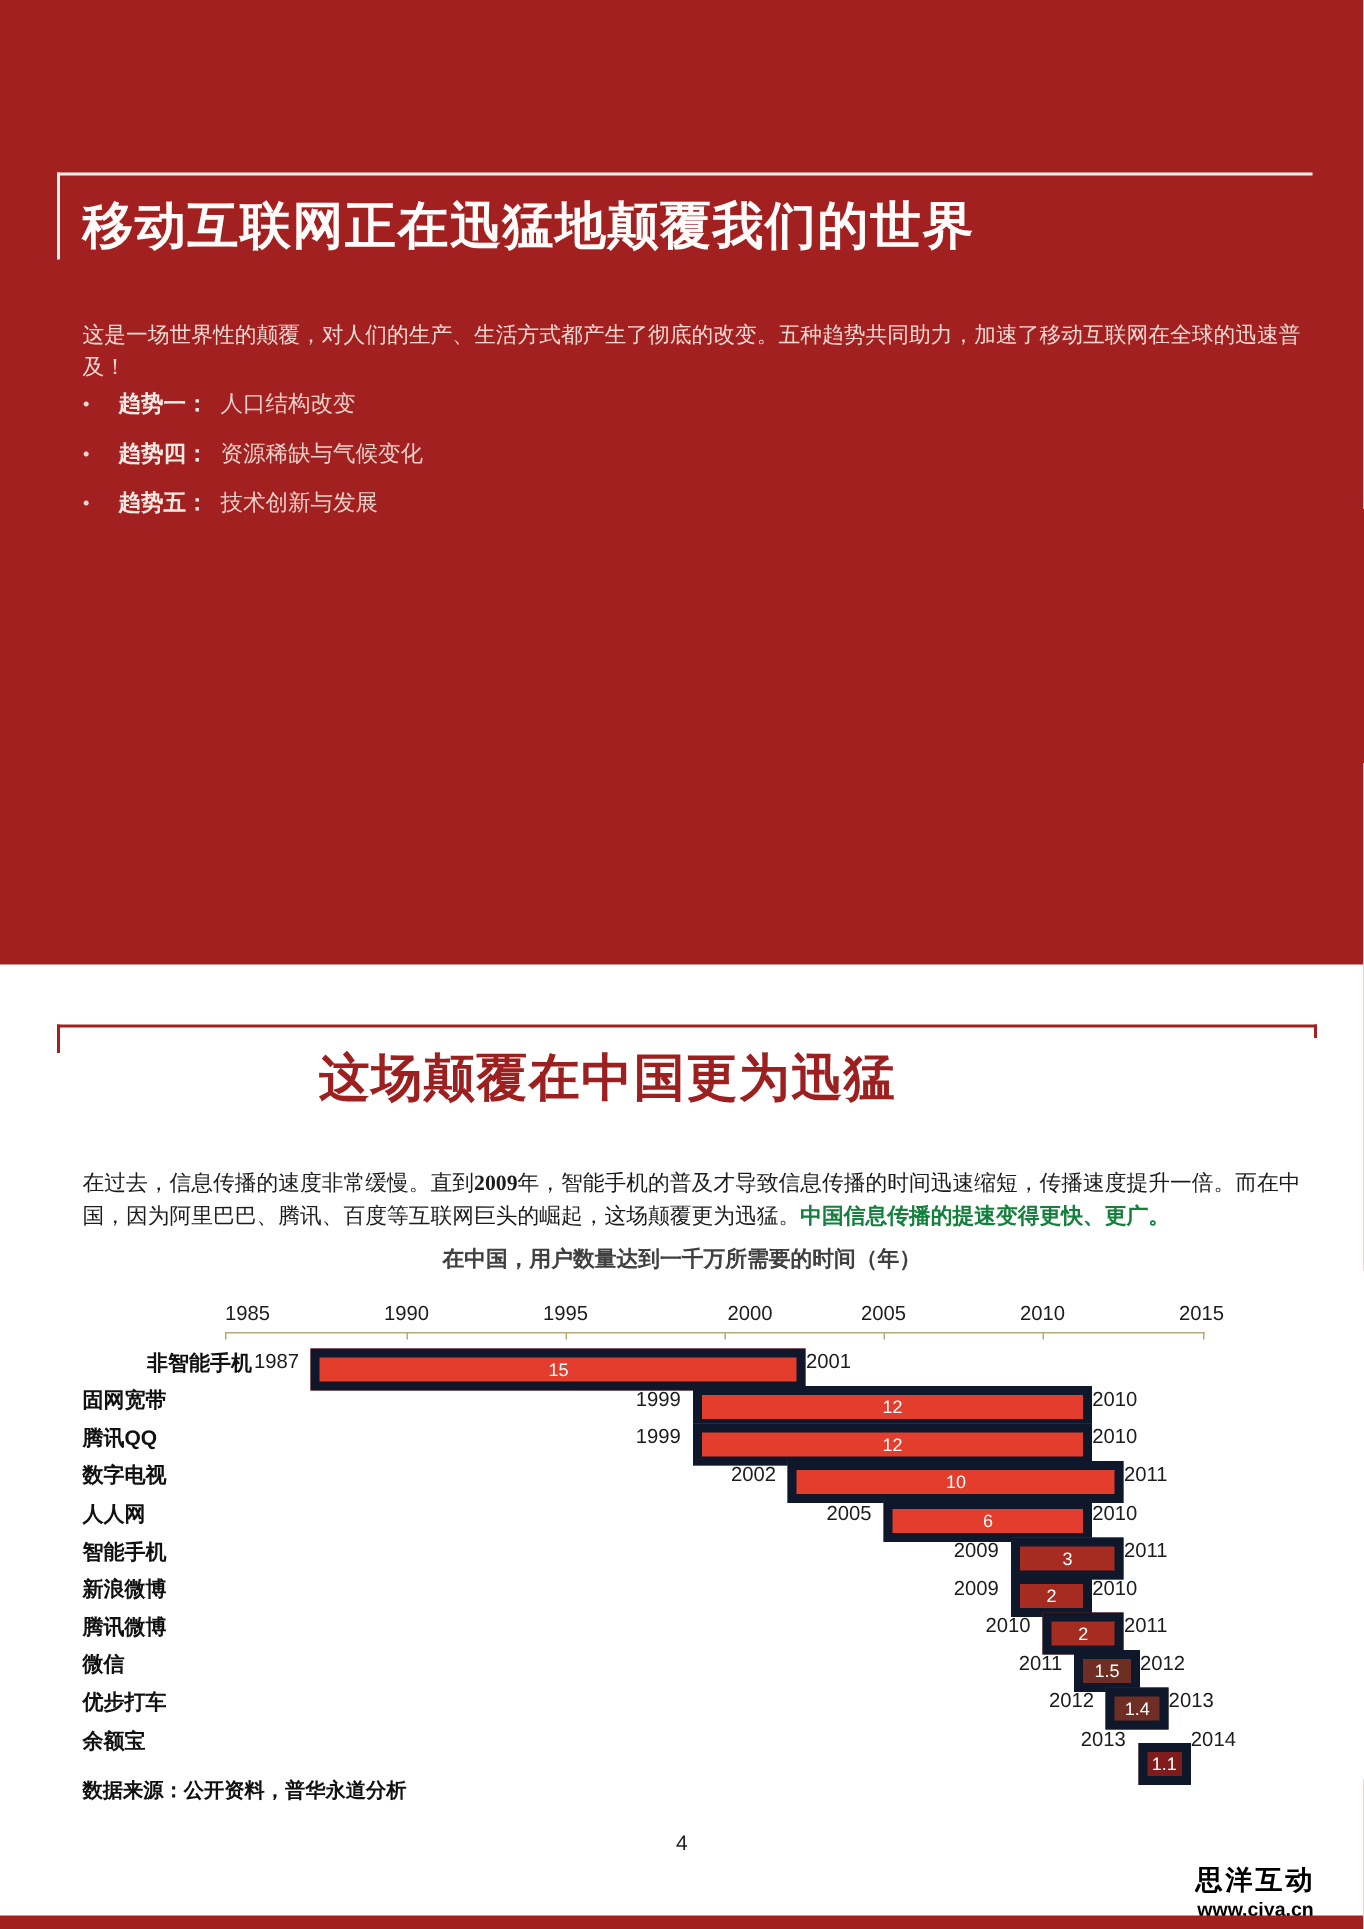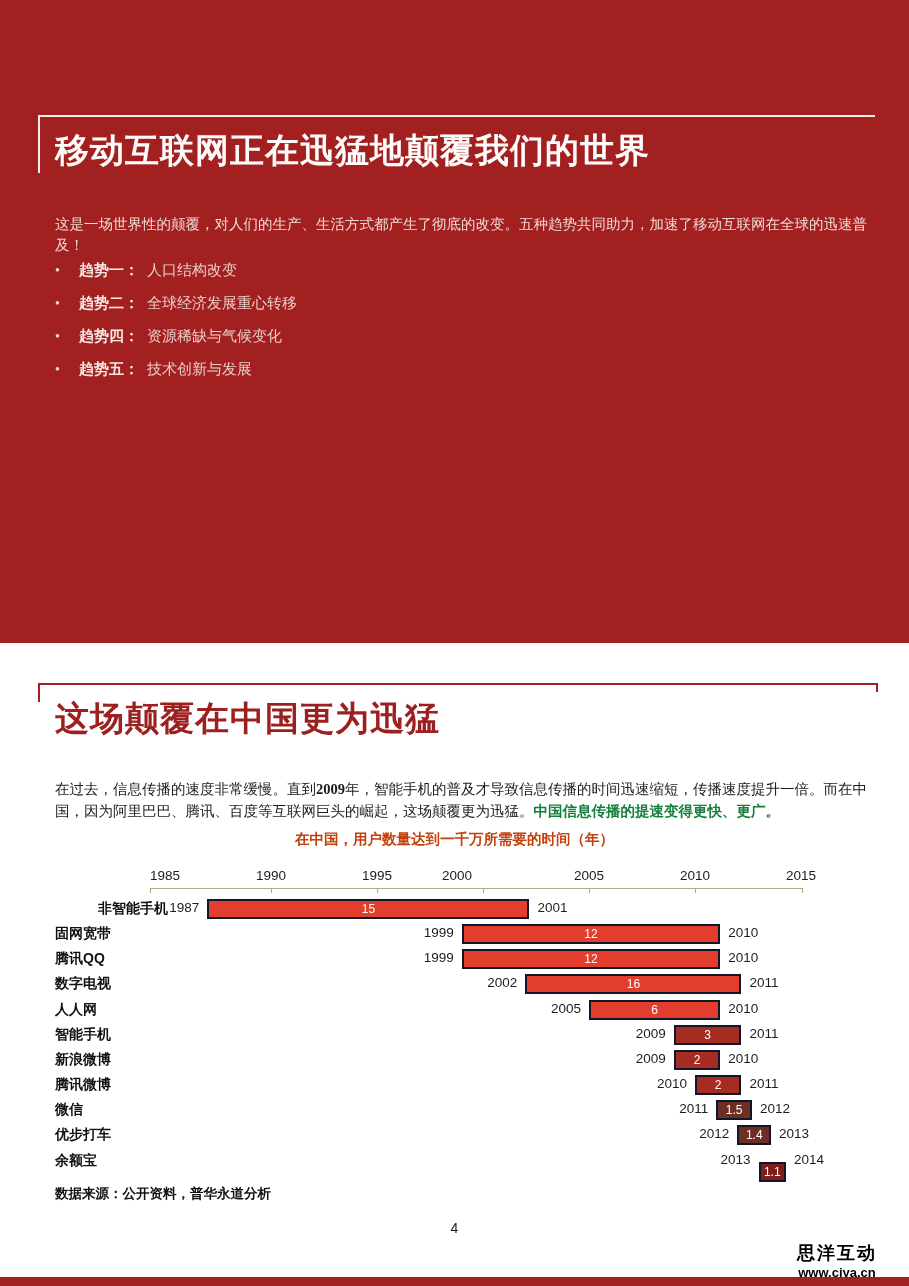--- a/index.html
+++ b/index.html
@@ -30,39 +30,39 @@
   .bullet-row .dot{display:inline-block;width:24px;color:#eed9d3;font-size:14px;}
   .bullet-row .bl{font-weight:bold;color:#f6e9e4;font-size:15px;}
   .bullet-row .bt{color:#e9cfc8;font-size:15px;margin-left:8px;}
   
   .sec2-rule-h{position:absolute;left:38px;top:683px;width:840px;height:2px;background:#a32020;}
   .sec2-rule-v{position:absolute;left:38px;top:683px;width:2px;height:19px;background:#a32020;}
   .sec2-rule-r{position:absolute;left:876px;top:683px;width:2px;height:9px;background:#a32020;}
   .sec2-title{
     position:absolute;left:55px;top:696px;width:700px;
     font-family:"Liberation Serif","DejaVu Serif",serif;
-    font-size:34px;font-weight:bold;color:#9c2020;letter-spacing:1px;
+    font-size:34px;font-weight:bold;color:#9c2020;letter-spacing:1px;text-align:center;
   }
   .sec2-para{
     position:absolute;left:55px;top:778px;width:832px;
     font-family:"Liberation Serif","DejaVu Serif",serif;
     font-size:14.5px;line-height:22px;color:#1c1c1c;
   }
   .sec2-para .year-bold{font-weight:bold;}
   .sec2-para .highlight{font-weight:bold;color:#15803d;}
   
   .chart-title{
     position:absolute;left:0;top:830px;width:909px;text-align:center;
-    font-size:14.5px;font-weight:bold;color:#c2410c;
+    font-size:14.5px;font-weight:bold;color:#404040;
   }
   .axis-line{position:absolute;top:888px;height:1px;background:#b5aa7d;}
   .axis-tick{position:absolute;width:1px;height:5px;background:#b5aa7d;top:888px;}
   .axis-label{position:absolute;top:868px;width:60px;text-align:center;font-size:13.5px;color:#1c1c1c;}
   .row-label{position:absolute;left:55px;width:120px;height:18px;line-height:18px;font-size:14px;font-weight:600;color:#111;}
-  .bar{position:absolute;height:16px;border:2px solid #0f172a;text-align:center;line-height:16px;font-size:12px;color:#ffffff;box-sizing:content-box;}
+  .bar{position:absolute;height:16px;border:6px solid #0f172a;text-align:center;line-height:16px;font-size:12px;color:#ffffff;box-sizing:content-box;}
   .yr-start{position:absolute;width:50px;height:18px;line-height:18px;text-align:right;font-size:13.5px;color:#1c1c1c;}
   .yr-end{position:absolute;width:50px;height:18px;line-height:18px;text-align:left;font-size:13.5px;color:#1c1c1c;}
   
   .source-note{position:absolute;left:55px;top:1185px;font-size:13.5px;font-weight:bold;color:#111;}
   .page-number{position:absolute;left:0;top:1220px;width:909px;text-align:center;font-size:14px;color:#222;}
   .watermark{
     position:absolute;right:32px;top:1241px;text-align:center;
     font-weight:bold;color:#000;
     text-shadow:-1px -1px 0 #fff,1px -1px 0 #fff,-1px 1px 0 #fff,1px 1px 0 #fff,0 0 2px #fff;
   }
@@ -75,21 +75,20 @@
 
 <div class="page">
 
   <div class="hero">
     <div class="hero-rule-h"></div>
     <div class="hero-rule-v"></div>
     <div class="hero-title">移动互联网正在迅猛地颠覆我们的世界</div>
     <div class="hero-intro">这是一场世界性的颠覆，对人们的生产、生活方式都产生了彻底的改变。五种趋势共同助力，加速了移动互联网在全球的迅速普及！</div>
     <div class="trend-list">
         <div class="bullet-row"><span class="dot">•</span><span class="bl">趋势一：</span><span class="bt">人口结构改变</span></div>
-        <div class="bullet-row"><span class="dot">•</span><span class="bl">趋势二：</span><span class="bt">全球经济发展重心转移</span></div>
         <div class="bullet-row"><span class="dot">•</span><span class="bl">趋势四：</span><span class="bt">资源稀缺与气候变化</span></div>
         <div class="bullet-row"><span class="dot">•</span><span class="bl">趋势五：</span><span class="bt">技术创新与发展</span></div>
       </div>
   </div>
 
   <div class="sec2-rule-h"></div>
   <div class="sec2-rule-v"></div>
   <div class="sec2-rule-r"></div>
   <div class="sec2-title">这场颠覆在中国更为迅猛</div>
 
@@ -98,42 +97,42 @@
   <div class="chart-title">在中国，用户数量达到一千万所需要的时间（年）</div>
   <div id="chart-layer">
       <div class="axis-line" style="left: 150px; width: 653px;"></div>
       <div class="axis-tick" style="left: 150px;"></div>
       <div class="axis-tick" style="left: 802px;"></div>
       <div class="axis-label" style="left: 135px;">1985</div>
       <div class="axis-label" style="left: 241px;">1990</div>
       <div class="axis-tick" style="left: 271px;"></div>
       <div class="axis-label" style="left: 347px;">1995</div>
       <div class="axis-tick" style="left: 377px;"></div>
-      <div class="axis-label" style="left: 427px;">2000</div>
+      <div class="axis-label" style="left: 470px;">2000</div>
       <div class="axis-tick" style="left: 483px;"></div>
       <div class="axis-label" style="left: 559px;">2005</div>
       <div class="axis-tick" style="left: 589px;"></div>
       <div class="axis-label" style="left: 665px;">2010</div>
       <div class="axis-tick" style="left: 695px;"></div>
       <div class="axis-label" style="left: 771px;">2015</div>
       <div class="row-label" style="top: 899px; margin-left: 43px;">非智能手机</div>
       <div class="yr-start" style="left: 149.4px; top: 899px;">1987</div>
       <div class="bar" style="left: 207.4px; top: 899px; width: 318px; background: rgb(226, 61, 45);">15</div>
       <div class="yr-end" style="left: 537.4px; top: 899px;">2001</div>
       <div class="row-label" style="top: 924.15px;">固网宽带</div>
       <div class="yr-start" style="left: 403.8px; top: 924.15px;">1999</div>
       <div class="bar" style="left: 461.8px; top: 924.15px; width: 254.4px; background: rgb(226, 61, 45);">12</div>
       <div class="yr-end" style="left: 728.2px; top: 924.15px;">2010</div>
       <div class="row-label" style="top: 949.3px;">腾讯QQ</div>
       <div class="yr-start" style="left: 403.8px; top: 949.3px;">1999</div>
       <div class="bar" style="left: 461.8px; top: 949.3px; width: 254.4px; background: rgb(226, 61, 45);">12</div>
       <div class="yr-end" style="left: 728.2px; top: 949.3px;">2010</div>
       <div class="row-label" style="top: 974.45px;">数字电视</div>
       <div class="yr-start" style="left: 467.4px; top: 974.45px;">2002</div>
-      <div class="bar" style="left: 525.4px; top: 974.45px; width: 212px; background: rgb(226, 61, 45);">16</div>
+      <div class="bar" style="left: 525.4px; top: 974.45px; width: 212px; background: rgb(226, 61, 45);">10</div>
       <div class="yr-end" style="left: 749.4px; top: 974.45px;">2011</div>
       <div class="row-label" style="top: 999.6px;">人人网</div>
       <div class="yr-start" style="left: 531px; top: 999.6px;">2005</div>
       <div class="bar" style="left: 589px; top: 999.6px; width: 127.2px; background: rgb(226, 61, 45);">6</div>
       <div class="yr-end" style="left: 728.2px; top: 999.6px;">2010</div>
       <div class="row-label" style="top: 1024.75px;">智能手机</div>
       <div class="yr-start" style="left: 615.8px; top: 1024.75px;">2009</div>
       <div class="bar" style="left: 673.8px; top: 1024.75px; width: 63.6px; background: rgb(166, 43, 33);">3</div>
       <div class="yr-end" style="left: 749.4px; top: 1024.75px;">2011</div>
       <div class="row-label" style="top: 1049.9px;">新浪微博</div>

